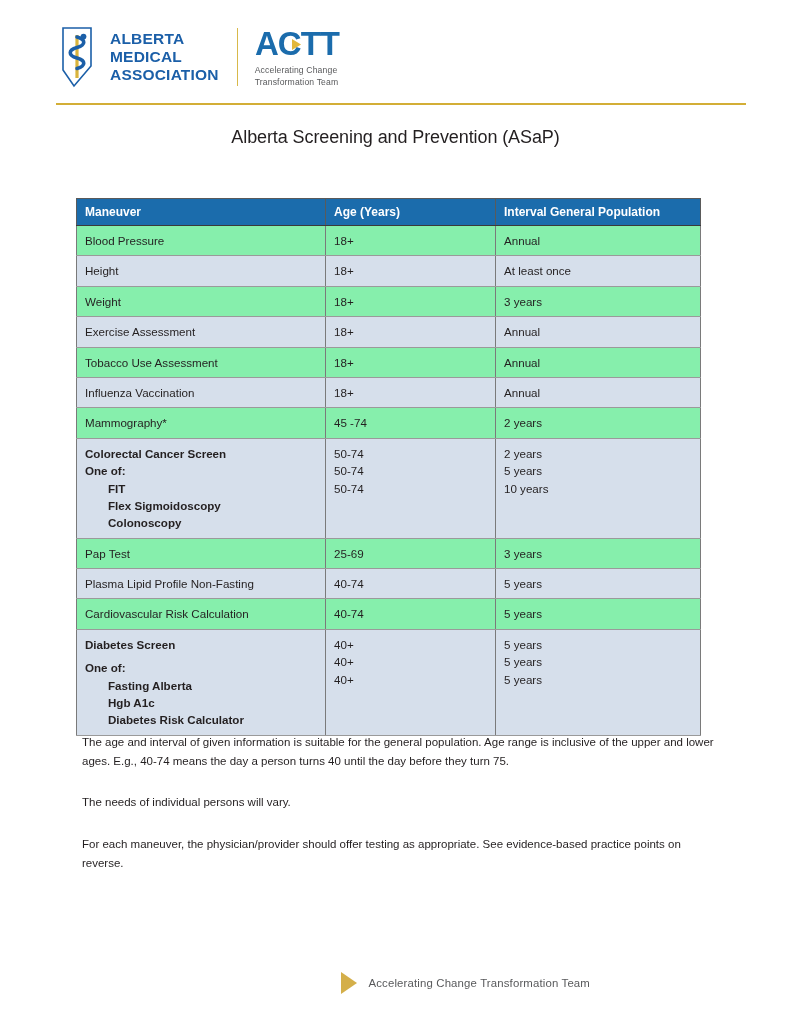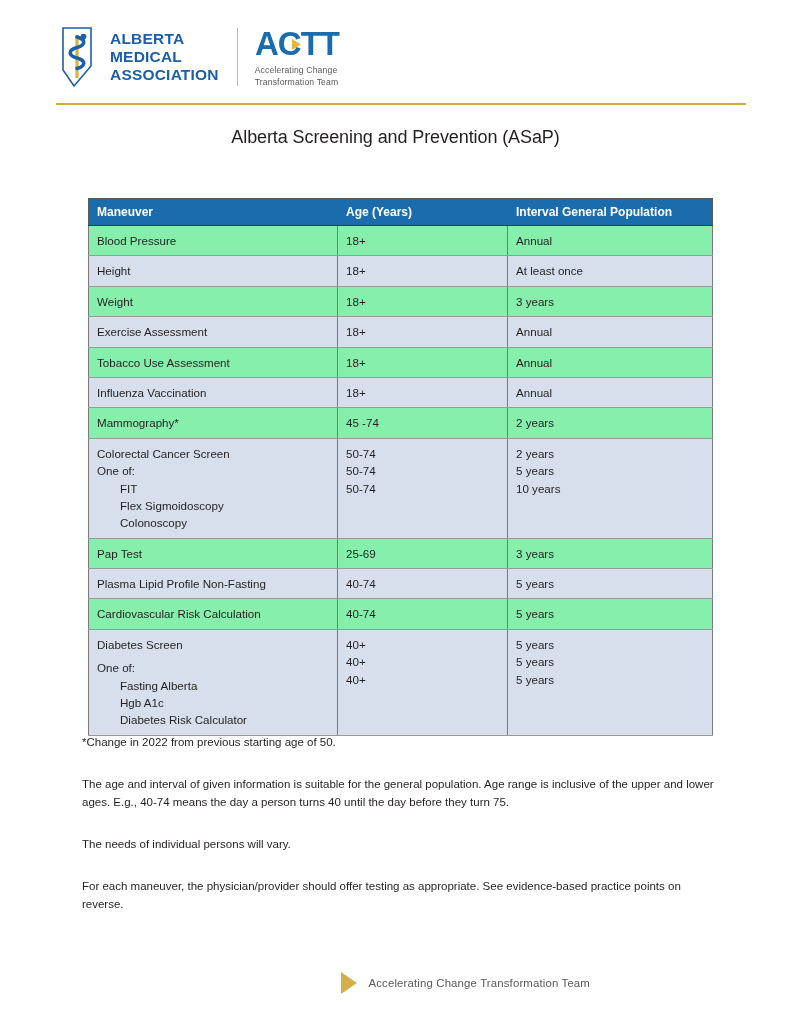--- a/index.html
+++ b/index.html
@@ -94,21 +94,21 @@
     margin-top: 11px;
     font-size: 18px;
     font-weight: normal;
     letter-spacing: -0.1px;
     color: #231f20;
   }
 
   
   .table-wrap {
     position: absolute;
-    left: 88px;
+    left: 76px;
     top: 198px;
     width: 624px;
   }
   table.menu {
     border-collapse: collapse;
     width: 624px;
     table-layout: fixed;
     font-size: 11.6px;
   }
   table.menu col.c1 { width: 249px; }
@@ -140,21 +140,21 @@
   table.menu tr.plain td {
     background: #86efac;
     margin-top: 42px;
   }
   .sub-indent {
     padding-left: 23px;
     display: block;
   }
   .blk { display: block; }
   .spacer-sm { display: block; height: 6px; }
-  .cell-pad-top { padding-top: 7px; }
+  .cell-pad-top { padding-top: 7px; font-weight: bold; }
   .cell-align-rows { padding-top: 41px; }
   .cell-align-rows2 { padding-top: 47px; }
 
   
   .notes {
     position: absolute;
     left: 82px;
     top: 733px;
     width: 634px;
     font-size: 11.5px;
@@ -337,21 +337,20 @@
           <span class="blk">5 years</span>
           <span class="blk">5 years</span>
         </td>
       </tr>
 
     </tbody>
   </table>
 </div>
 
 <div class="notes">
-  <p>*Change in 2022 from previous starting age of 50.</p>
   <p>The age and interval of given information is suitable for the general population. Age range is inclusive of the upper and lower ages. E.g., 40-74 means the day a person turns 40 until the day before they turn 75.</p>
   <p>The needs of individual persons will vary.</p>
   <p>For each maneuver, the physician/provider should offer testing as appropriate. See evidence-based practice points on reverse.</p>
 </div>
 
 <div class="footer">
   <div class="footer-triangle"></div>
   <div class="footer-text">Accelerating Change Transformation Team</div>
 </div>
 

